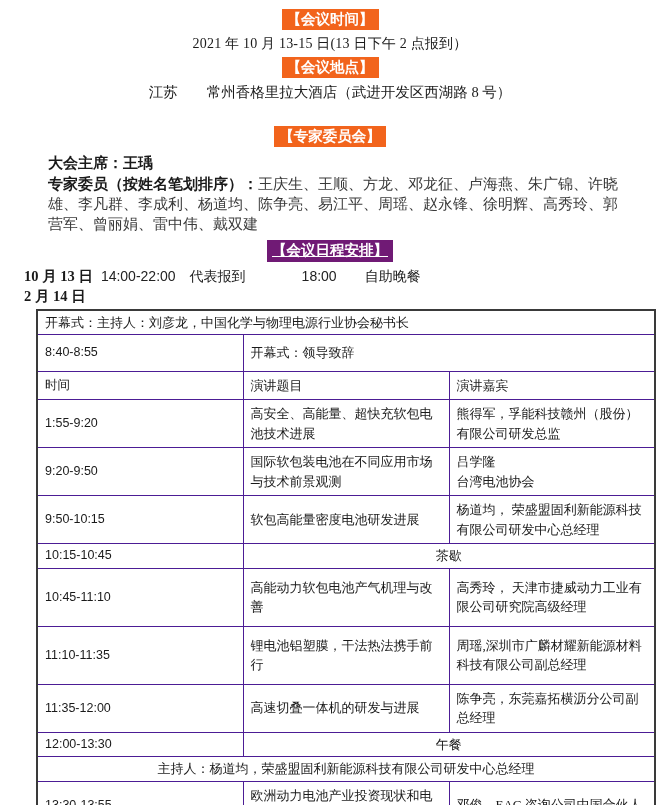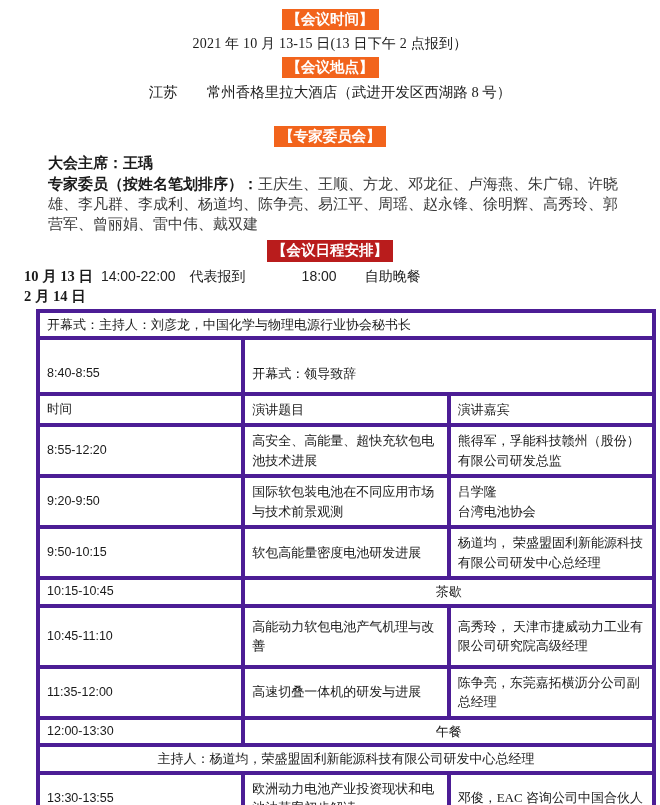--- a/index.html
+++ b/index.html
@@ -54,31 +54,31 @@
   .day-line .rest{font-size:14px;color:#222;}
   table.schedule{
     margin:3px 0 0 36px;
     width:620px;
     border-collapse:collapse;
     table-layout:fixed;
     border:2px solid #3a3a3a;
     font-size:13px;
   }
   table.schedule td{
-    border:4px solid #4c1d95;
+    border:1px solid #4c1d95;
     padding:4px 7px;
     vertical-align:middle;
     line-height:1.5;
     word-break:break-all;
   }
   td.c-time{width:108px;font-family:"Liberation Sans","DejaVu Sans",sans-serif;font-size:12.5px;}
   td.c-title{width:252px;}
   td.c-speaker{width:216px;white-space:pre-line;}
   tr.r-open td{padding-top:2px;padding-bottom:2px;}
-  tr.r-ceremony td{padding-top:24px;padding-bottom:8px;}
+  tr.r-ceremony td{padding-top:8px;padding-bottom:8px;}
   td.span-center{text-align:center;}
   tr.r-break td{padding-top:2px;padding-bottom:2px;}
   tr.r-host td{padding-top:2px;padding-bottom:2px;text-align:center;}
   tr.r-tall td{padding-top:9px;padding-bottom:9px;}
 </style>
 </head>
 <body>
 
 <div class="doc">
 
@@ -94,42 +94,42 @@
   <div class="center">
     <span class="badge" style="background: rgb(242, 100, 28);">【专家委员会】</span>
   </div>
 
   <div class="left-block">
     <div class="chair">大会主席：王瑀</div>
     <div><span class="members-label">专家委员（按姓名笔划排序）：</span><span class="members-names">王庆生、王顺、方龙、邓龙征、卢海燕、朱广锦、许晓雄、李凡群、李成利、杨道均、陈争亮、易江平、周瑶、赵永锋、徐明辉、高秀玲、郭营军、曾丽娟、雷中伟、戴双建</span></div>
   </div>
 
   <div class="center" style="margin-top:6px;">
-    <span class="badge" style="background: #b91c1c;">【会议日程安排】</span>
+    <span class="badge" style="background: #701a75; text-decoration: underline;">【会议日程安排】</span>
   </div>
 
   <div class="day-line" style="margin-top:4px;"><span class="d">10 月 13 日</span><span class="rest" style="margin-left:8px;">14:00-22:00　代表报到　　　　18:00　　自助晚餐</span></div>
   <div class="day-line"><span class="d">2 月 14 日</span></div>
 
   <table class="schedule">
     <tbody id="schedule-body">
         <tr class="r-open">
           <td class="" colspan="3">开幕式：主持人：刘彦龙，中国化学与物理电源行业协会秘书长</td>
         </tr>
         <tr class="r-ceremony">
           <td class="c-time">8:40-8:55</td>
           <td class="" colspan="2">开幕式：领导致辞</td>
         </tr>
         <tr>
           <td class="c-time">时间</td>
           <td class="c-title">演讲题目</td>
           <td class="c-speaker">演讲嘉宾</td>
         </tr>
         <tr>
-          <td class="c-time">8:55-12:20</td>
+          <td class="c-time">1:55-9:20</td>
           <td class="c-title">高安全、高能量、超快充软包电池技术进展</td>
           <td class="c-speaker">熊得军，孚能科技赣州（股份）有限公司研发总监</td>
         </tr>
         <tr>
           <td class="c-time">9:20-9:50</td>
           <td class="c-title">国际软包装电池在不同应用市场与技术前景观测</td>
           <td class="c-speaker">吕学隆
 台湾电池协会</td>
         </tr>
         <tr>
@@ -138,20 +138,25 @@
           <td class="c-speaker">杨道均， 荣盛盟固利新能源科技有限公司研发中心总经理</td>
         </tr>
         <tr class="r-break">
           <td class="c-time">10:15-10:45</td>
           <td class="span-center" colspan="2">茶歇</td>
         </tr>
         <tr class="r-tall">
           <td class="c-time">10:45-11:10</td>
           <td class="c-title">高能动力软包电池产气机理与改善</td>
           <td class="c-speaker">高秀玲， 天津市捷威动力工业有限公司研究院高级经理</td>
+        </tr>
+        <tr class="r-tall">
+          <td class="c-time">11:10-11:35</td>
+          <td class="c-title">锂电池铝塑膜，干法热法携手前行</td>
+          <td class="c-speaker">周瑶,深圳市广麟材耀新能源材料科技有限公司副总经理</td>
         </tr>
         <tr>
           <td class="c-time">11:35-12:00</td>
           <td class="c-title">高速切叠一体机的研发与进展</td>
           <td class="c-speaker">陈争亮，东莞嘉拓横沥分公司副总经理</td>
         </tr>
         <tr class="r-break">
           <td class="c-time">12:00-13:30</td>
           <td class="span-center" colspan="2">午餐</td>
         </tr>

